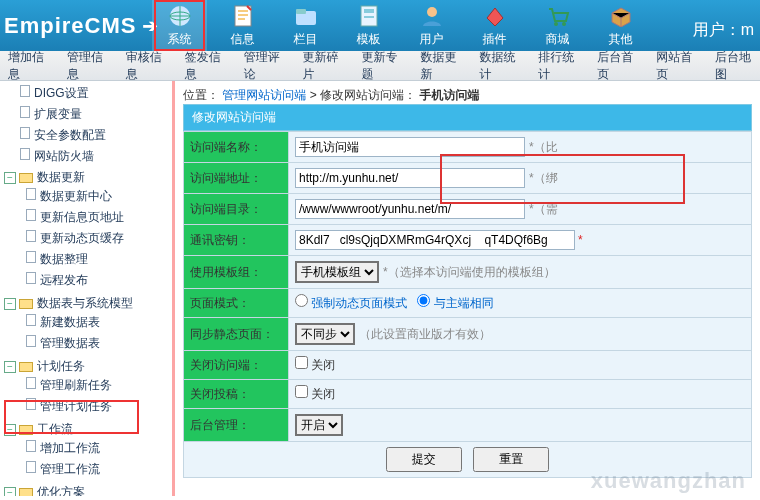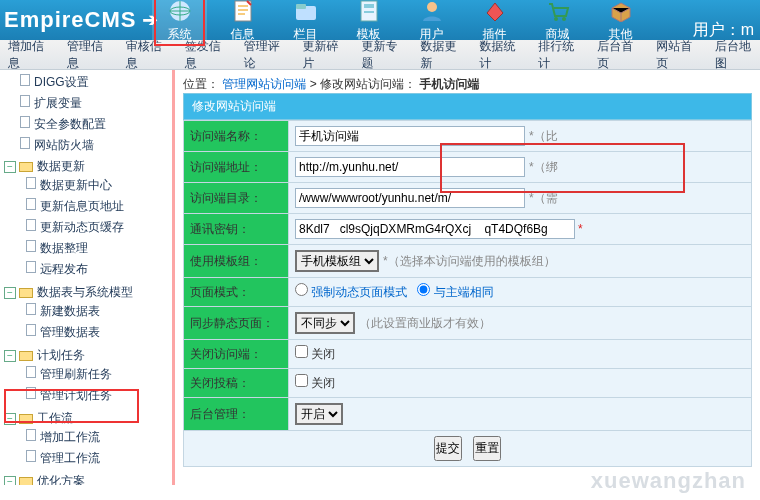--- a/index.html
+++ b/index.html
@@ -1,19 +1,19 @@
 <!DOCTYPE html>
 <html><head>
 <meta charset="utf-8">
 <style>
 * { box-sizing: border-box; margin: 0; padding: 0; }
 body { font-family: "Microsoft YaHei", Arial, sans-serif; font-size: 12px; color: #333; background: #fff; width: 760px; height: 500px; overflow: hidden; position: relative; }
 
 
-.topbar { height: 40px; background: linear-gradient(#2a9fd6, #1b7fb5); display: flex; align-items: center; padding-left: 4px; position: relative; }
+.topbar { height: 51px; background: linear-gradient(#2a9fd6, #1b7fb5); display: flex; align-items: center; padding-left: 4px; position: relative; }
 .logo { color: #fff; font-size: 22px; font-weight: bold; letter-spacing: 1px; width: 140px; display: flex; align-items: center; }
 .logo .arrow { color: #fff; font-size: 18px; margin-left: 6px; }
 .nav { display: flex; }
 .nav-item { width: 55px; height: 55px; display: flex; flex-direction: column; align-items: center; justify-content: center; cursor: pointer; position: relative; margin-left: 8px; }
 .nav-item.selected { background: rgba(255,255,255,0.18); }
 .nav-item.boxed::before { content: ""; position: absolute; inset: 2px; border: 2px solid #e33; pointer-events: none; }
 .nav-icon { width: 26px; height: 26px; margin-bottom: 2px; display: flex; align-items: center; justify-content: center; }
 .nav-label { color: #fff; font-size: 12px; }
 .userinfo { position: absolute; right: 6px; top: 20px; color: #fff; font-size: 16px; }
 
@@ -41,21 +41,21 @@
 .breadcrumb a { color: #06c; cursor: pointer; }
 .panel-head { background: #3db8e8; color: #fff; padding: 4px 8px; font-weight: 500; border: 1px solid #7fc9e4; }
 table.form { width: 100%; border-collapse: collapse; border: 1px solid #c4d6e2; }
 table.form td { border: 1px solid #c4d6e2; padding: 5px 6px; background: #eaf4fb; vertical-align: middle; font-size: 12px; }
 table.form td.lbl { width: 105px; background: #22c55e; }
 table.form input[type=text] { width: 230px; height: 20px; border: 1px solid #9db4c7; padding: 0 3px; font-size: 12px; }
 table.form select { height: 22px; border: 2px solid #737373; font-size: 12px; }
 .hint { color: #888; font-size: 12px; margin-left: 4px; }
 .req { color: #d22; margin-left: 3px; }
 .btnrow td { text-align: center; }
-button.sb { padding: 2px 0; font-size: 12px; cursor: pointer; margin: 0 4px; }
+button.sb { padding: 2px 24px; font-size: 12px; cursor: pointer; margin: 0 4px; }
 .redbox { position: absolute; border: 2px solid #d33; pointer-events: none; }
 .watermark { position: absolute; right: 14px; bottom: 6px; font-size: 22px; font-weight: bold; color: rgba(100,120,140,0.25); letter-spacing: 1px; }
 
 
 svg { display: block; }
 </style>
 </head>
 <body>
 
 <div class="topbar">

